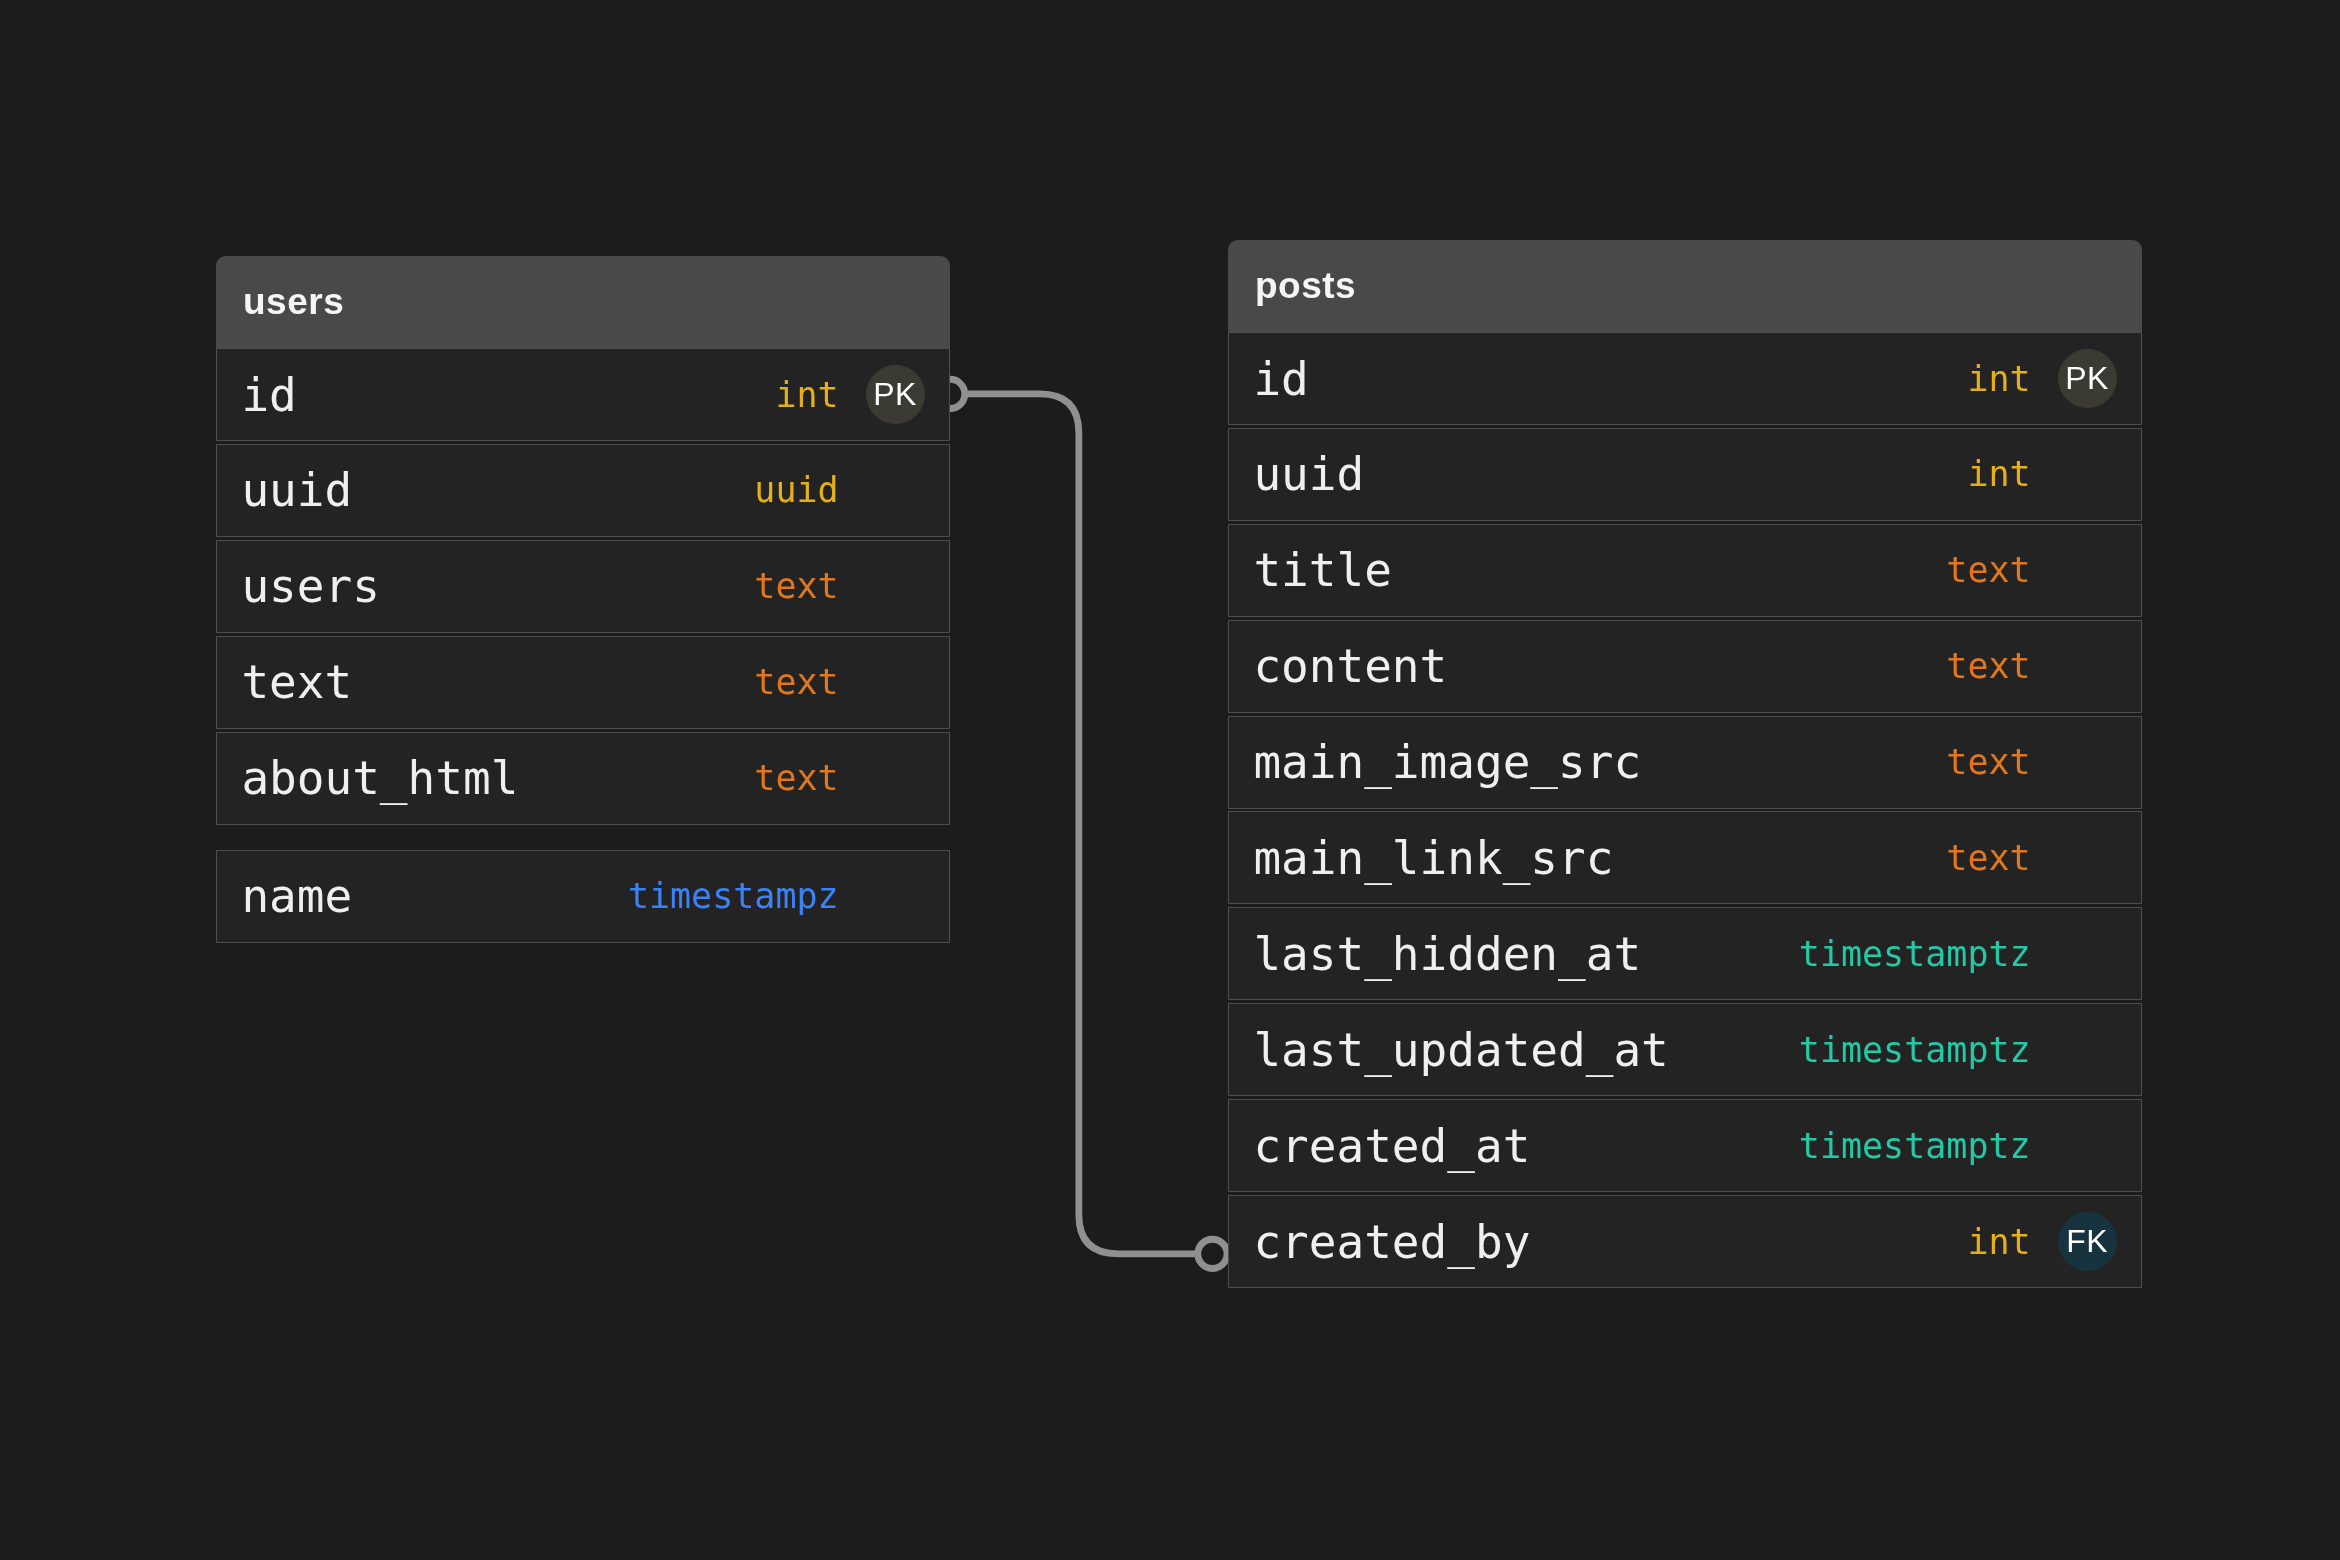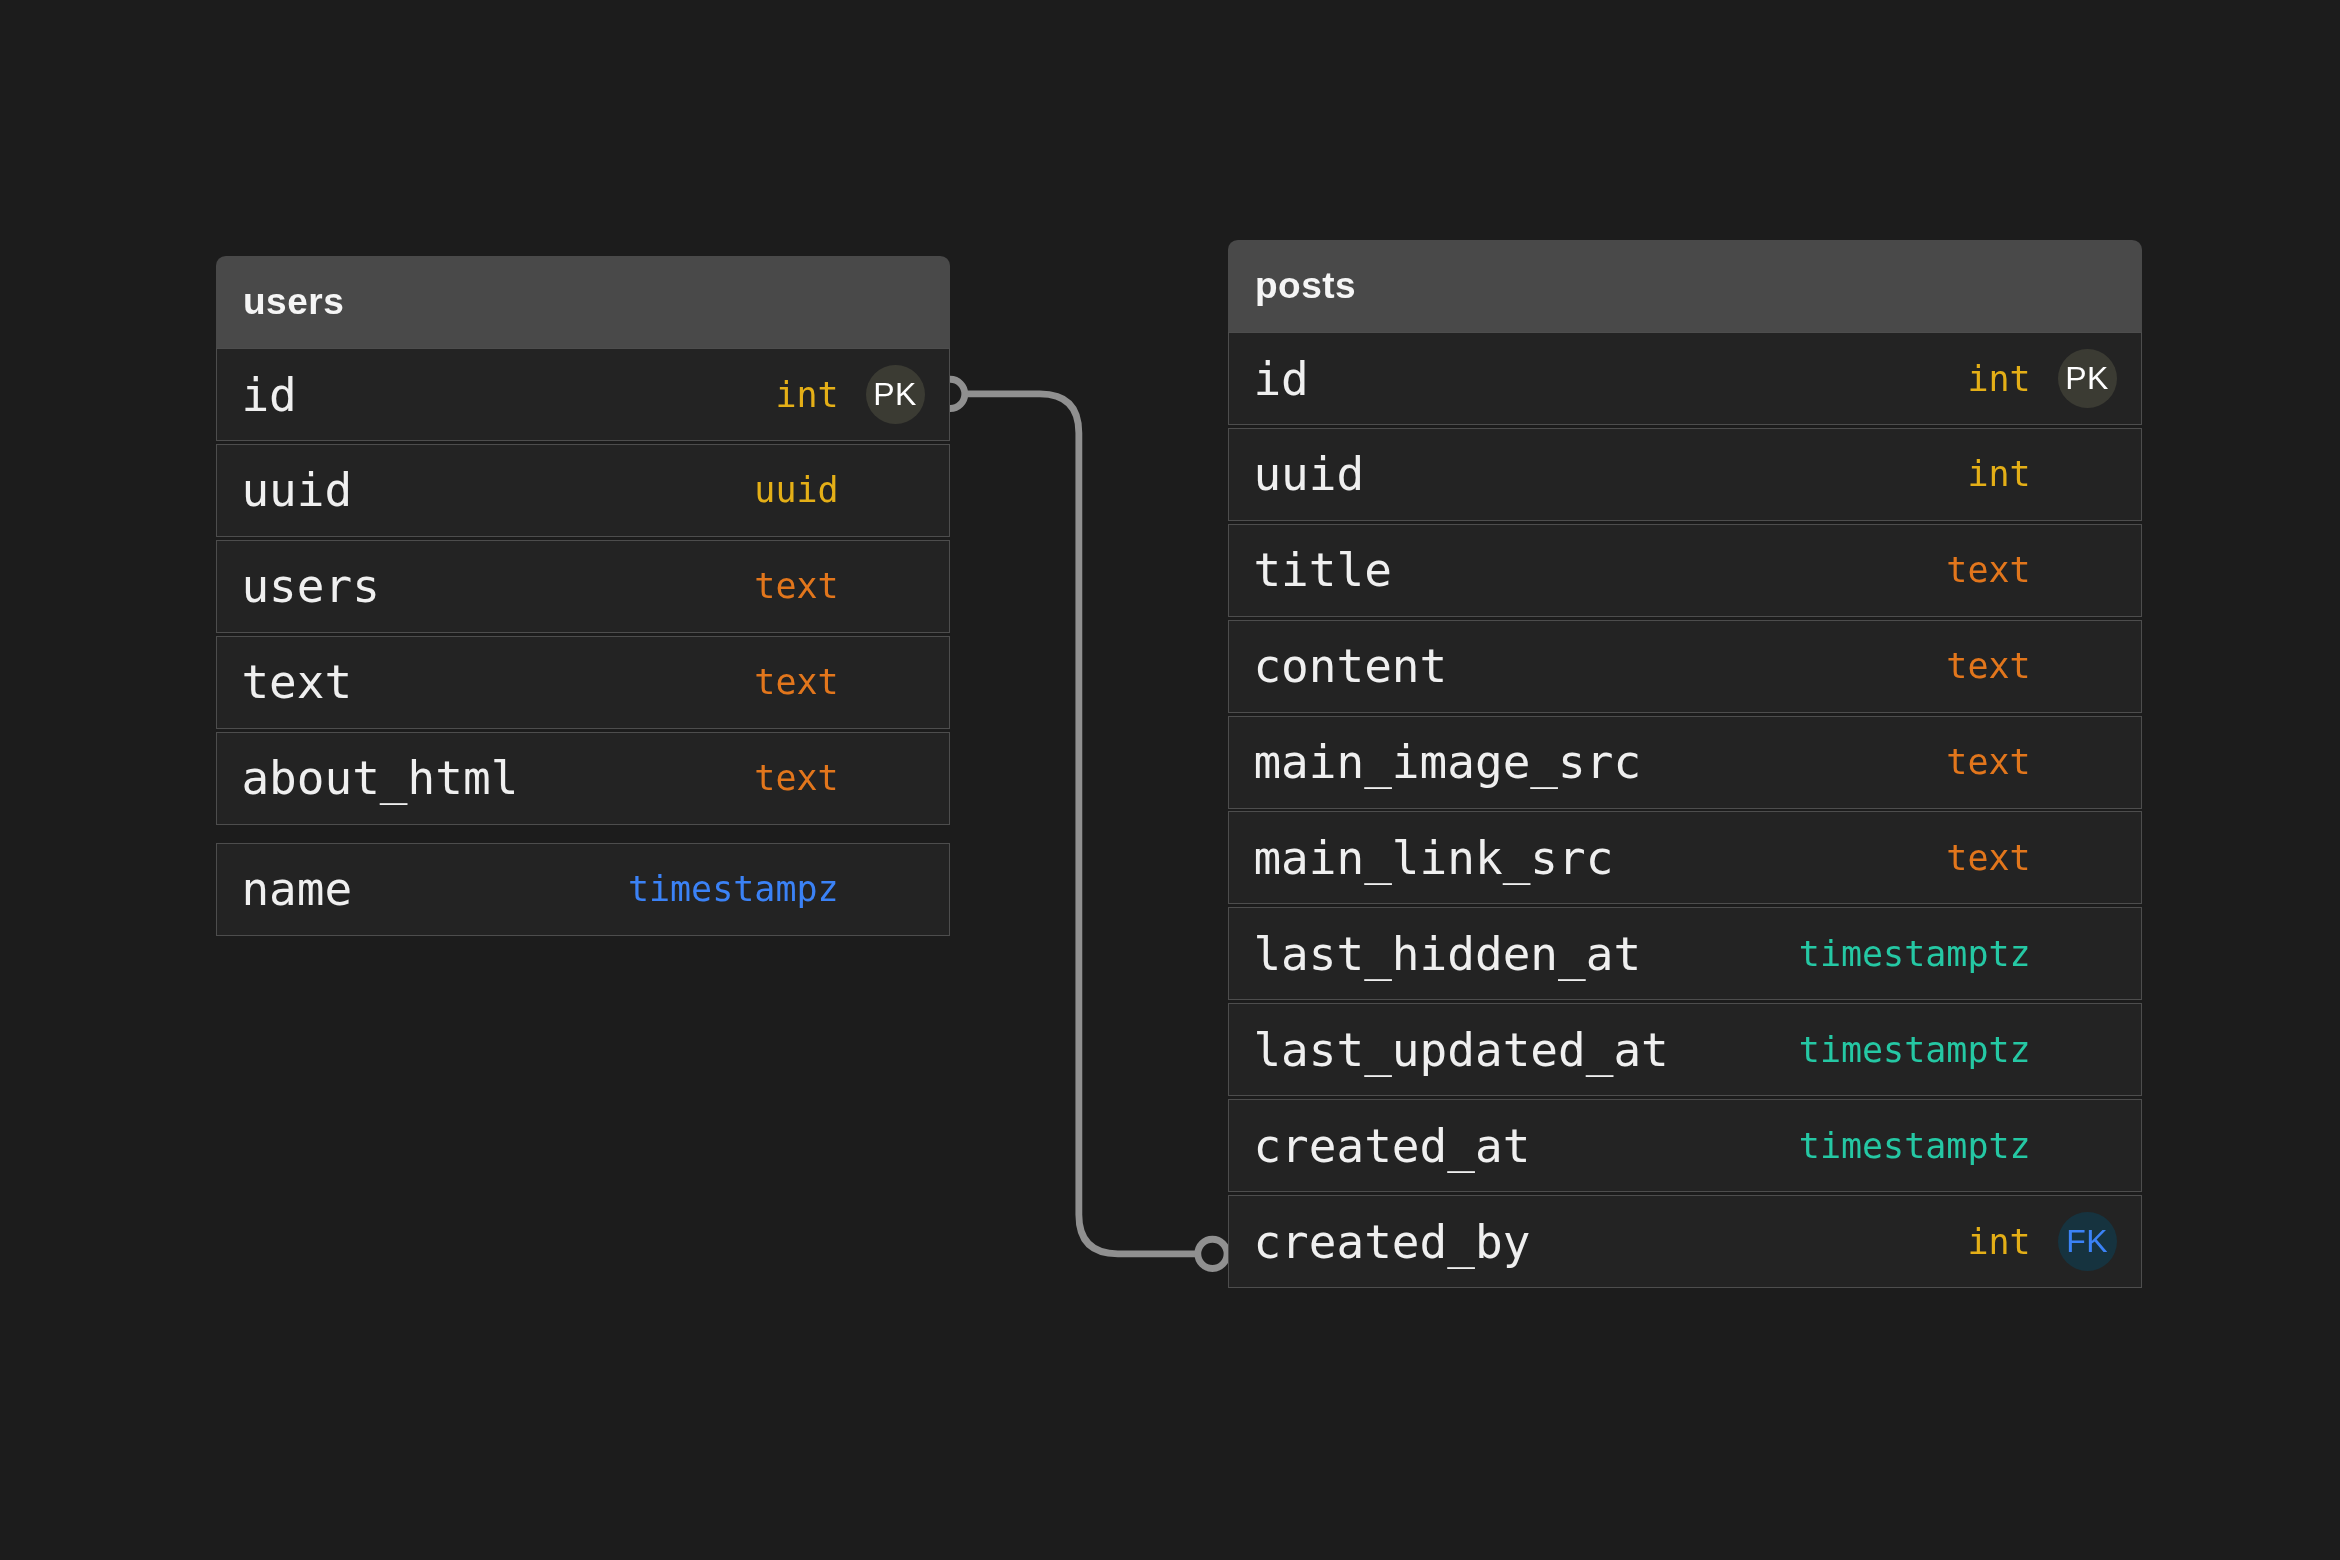--- a/index.html
+++ b/index.html
@@ -43,21 +43,21 @@
   .row {
     height: 93px;
     box-sizing: border-box;
     background: #232323;
     border: 1px solid #4d4d4d;
     display: flex;
     align-items: center;
     padding: 0 24.4px;
   }
   .row + .row { margin-top: 2.9px; }
-  .row.detached { margin-top: 18px; }
+  .row.detached { margin-top: 25px; }
   .field-name {
     font-family: "DejaVu Sans Mono", monospace;
     font-size: 46px;
     color: #efefef;
     white-space: nowrap;
   }
   .field-type {
     font-family: "DejaVu Sans Mono", monospace;
     font-size: 35px;
     margin-left: auto;
@@ -194,20 +194,20 @@
   <div class="row">
     <span class="field-name">created_at</span>
     <span class="field-type" style="color: rgb(37, 200, 164);">timestamptz</span>
     <span class="badge-slot"></span>
   </div>
 
   <div class="row">
     <span class="field-name">created_by</span>
     <span class="field-type" style="color: rgb(228, 175, 23);">int</span>
     <span class="badge-slot">
-            <span class="badge" style="background: rgb(22, 51, 63); color: #3b82f6;">FK</span>
+            <span class="badge" style="background: rgb(22, 51, 63); color: #ffffff;">FK</span>
           </span>
   </div>
 </div>
   </div>
 
 </div>
 
 
 </body></html>

